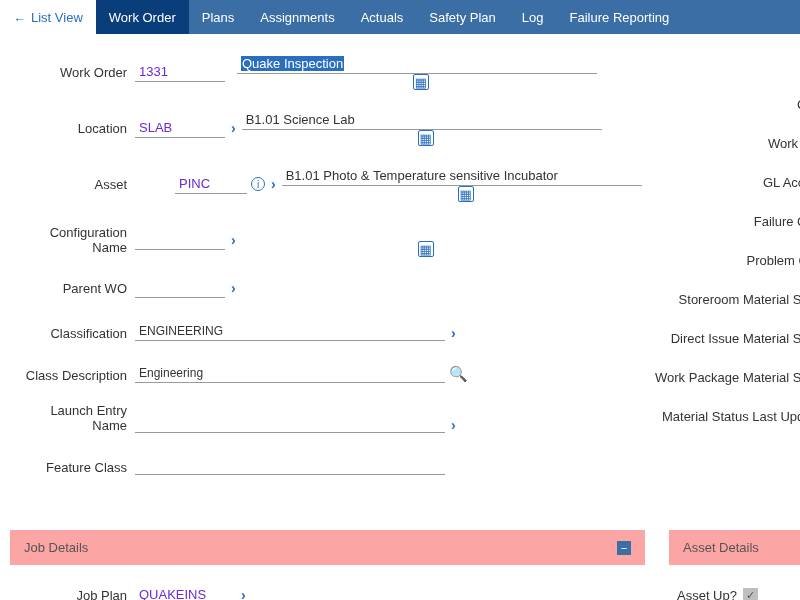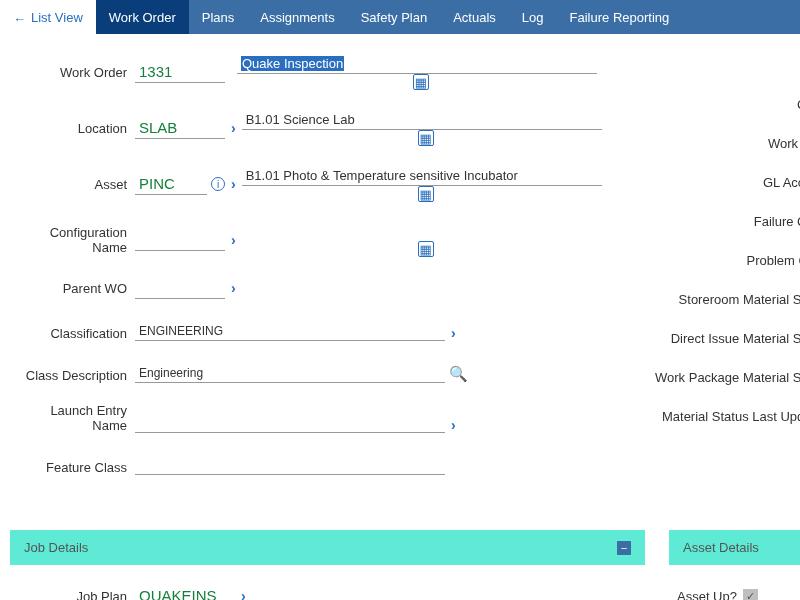--- a/index.html
+++ b/index.html
@@ -8,32 +8,32 @@
 .tab { color: #fff; padding: 0 13px; display: flex; align-items: center; font-size: 13px; cursor: pointer; white-space: nowrap; }
 .tab.list-view { background: #fff; color: #2a6fbf; font-weight: 500; }
 .tab.active { background: #093e7b; }
 .back-arrow { margin-right: 5px; font-weight: bold; }
 .form-area { padding: 20px 15px 10px 15px; display: flex; }
 .left-col { flex: 0 0 640px; }
 .right-col { flex: 0 0 155px; padding-top: 4px; }
 .row { display: flex; align-items: center; margin-bottom: 20px; min-height: 22px; }
 .row-wide { min-height: 22px; margin-bottom: 20px; display: flex; align-items: flex-end; }
 .label { width: 120px; text-align: right; padding-right: 8px; color: #333; font-size: 13px; }
-.input-short { width: 90px; border: none; border-bottom: 1px solid #999; padding: 2px 4px; font-size: 15px; color: #15803d; background: transparent; }
+.input-short { width: 90px; border: none; border-bottom: 1px solid #999; padding: 2px 4px; font-size: 13px; color: #6d28d9; background: transparent; }
 .input-long { width: 360px; border: none; border-bottom: 1px solid #999; padding: 2px 4px; font-size: 13px; color: #333; background: transparent; }
 .input-wide { width: 310px; border: none; border-bottom: 1px solid #999; padding: 2px 4px; font-size: 12px; color: #333; background: transparent; }
 .hl { background: #2a6fbf; color: #fff; padding: 0 1px; }
 .chevron { color: #2a6fbf; font-weight: bold; cursor: pointer; padding: 0 6px; font-size: 14px; }
 .cal-icon { width: 16px; height: 16px; display: inline-flex; align-items: center; justify-content: center; font-size: 13px; color: #2a6fbf; border: 1px solid #2a6fbf; border-radius: 2px; line-height: 1; margin-left: 8px; cursor: pointer; }
 .info-icon { width: 14px; height: 14px; border: 1px solid #2a6fbf; border-radius: 50%; display: inline-flex; align-items: center; justify-content: center; font-size: 10px; color: #2a6fbf; margin-left: 4px; cursor: pointer; }
 .search-icon { color: #2a6fbf; font-size: 15px; cursor: pointer; margin-left: 4px; }
 .right-row { text-align: right; margin-bottom: 22px; font-size: 13px; color: #333; height: 17px; white-space: nowrap; }
 .right-col .right-row:nth-child(2) { margin-bottom: 22px; }
 .section-headers { display: flex; margin-top: 25px; }
-.section-bar { background: #5eead4; padding: 10px 14px; font-size: 13px; color: #555; display: flex; align-items: center; justify-content: space-between; gap: 37px; }
+.section-bar { background: #fca5a5; padding: 10px 14px; font-size: 13px; color: #555; display: flex; align-items: center; justify-content: space-between; gap: 37px; }
 .section-left { width: 635px; margin-left: 10px; }
 .section-right { flex: 1; margin-left: 24px; margin-right: 0; }
 .minimize-icon { width: 14px; height: 14px; background: #3a6ea5; display: inline-flex; align-items: center; justify-content: center; color: #fff; font-size: 10px; cursor: pointer; }
 .bottom-area { display: flex; padding: 20px 15px 0 15px; text-decoration: underline; }
 .bottom-left { flex: 0 0 640px; display: flex; align-items: center; }
 .bottom-right { flex: 1; display: flex; align-items: center; justify-content: center; padding-right: 5px; }
 .checkbox-gray { width: 15px; height: 15px; background: #bfbfbf; display: inline-flex; align-items: center; justify-content: center; margin-left: 6px; font-size: 11px; color: #555; }
 .gap { width: 12px; display: inline-block; }
 .desc-wrap { display: flex; align-items: center; flex-direction: column; }
 </style>
@@ -48,24 +48,24 @@
   <div class="tab active">
       <span>Work Order</span>
     </div>
   <div class="tab">
       <span>Plans</span>
     </div>
   <div class="tab">
       <span>Assignments</span>
     </div>
   <div class="tab">
-      <span>Safety Plan</span>
+      <span>Actuals</span>
     </div>
   <div class="tab">
-      <span>Actuals</span>
+      <span>Safety Plan</span>
     </div>
   <div class="tab">
       <span>Log</span>
     </div>
   <div class="tab">
       <span>Failure Reporting</span>
     </div>
 
 </div>
 
@@ -89,21 +89,21 @@
       <input class="input-short" value="SLAB" style="">
       <span class="chevron">›</span>
       <div class="desc-wrap">
         <input class="input-long" value="B1.01 Science Lab" style="">
         <span class="cal-icon">▦</span>
       </div>
     </div>
 
     <div class="row">
       <div class="label">Asset</div>
-      <input class="input-short" style="width: 72px;" value="PINC">
+      <input class="input-short" style="width: 72px; margin-left: 40px;" value="PINC">
       <span class="info-icon">i</span>
       <span class="chevron">›</span>
       <div class="desc-wrap">
         <input class="input-long" value="B1.01 Photo &amp; Temperature sensitive Incubator" style="">
         <span class="cal-icon">▦</span>
       </div>
     </div>
 
     <div class="row">
       <div class="label">Configuration Name</div>

